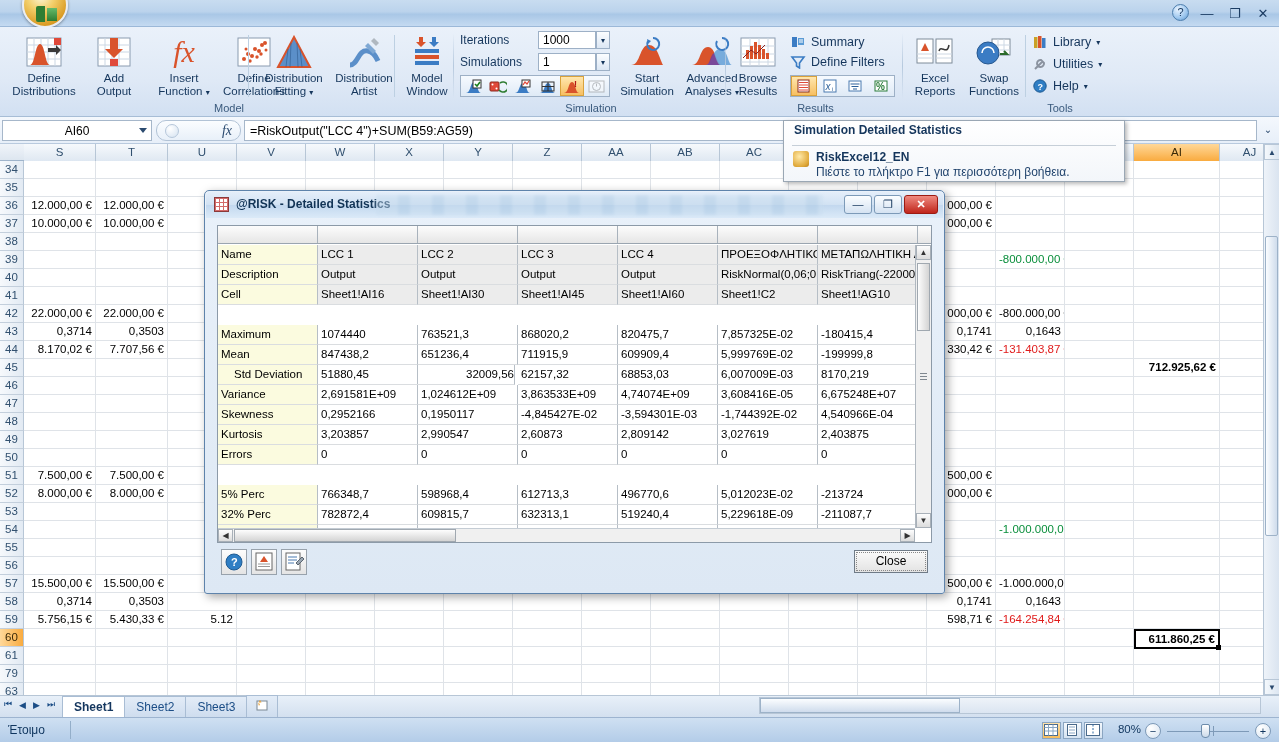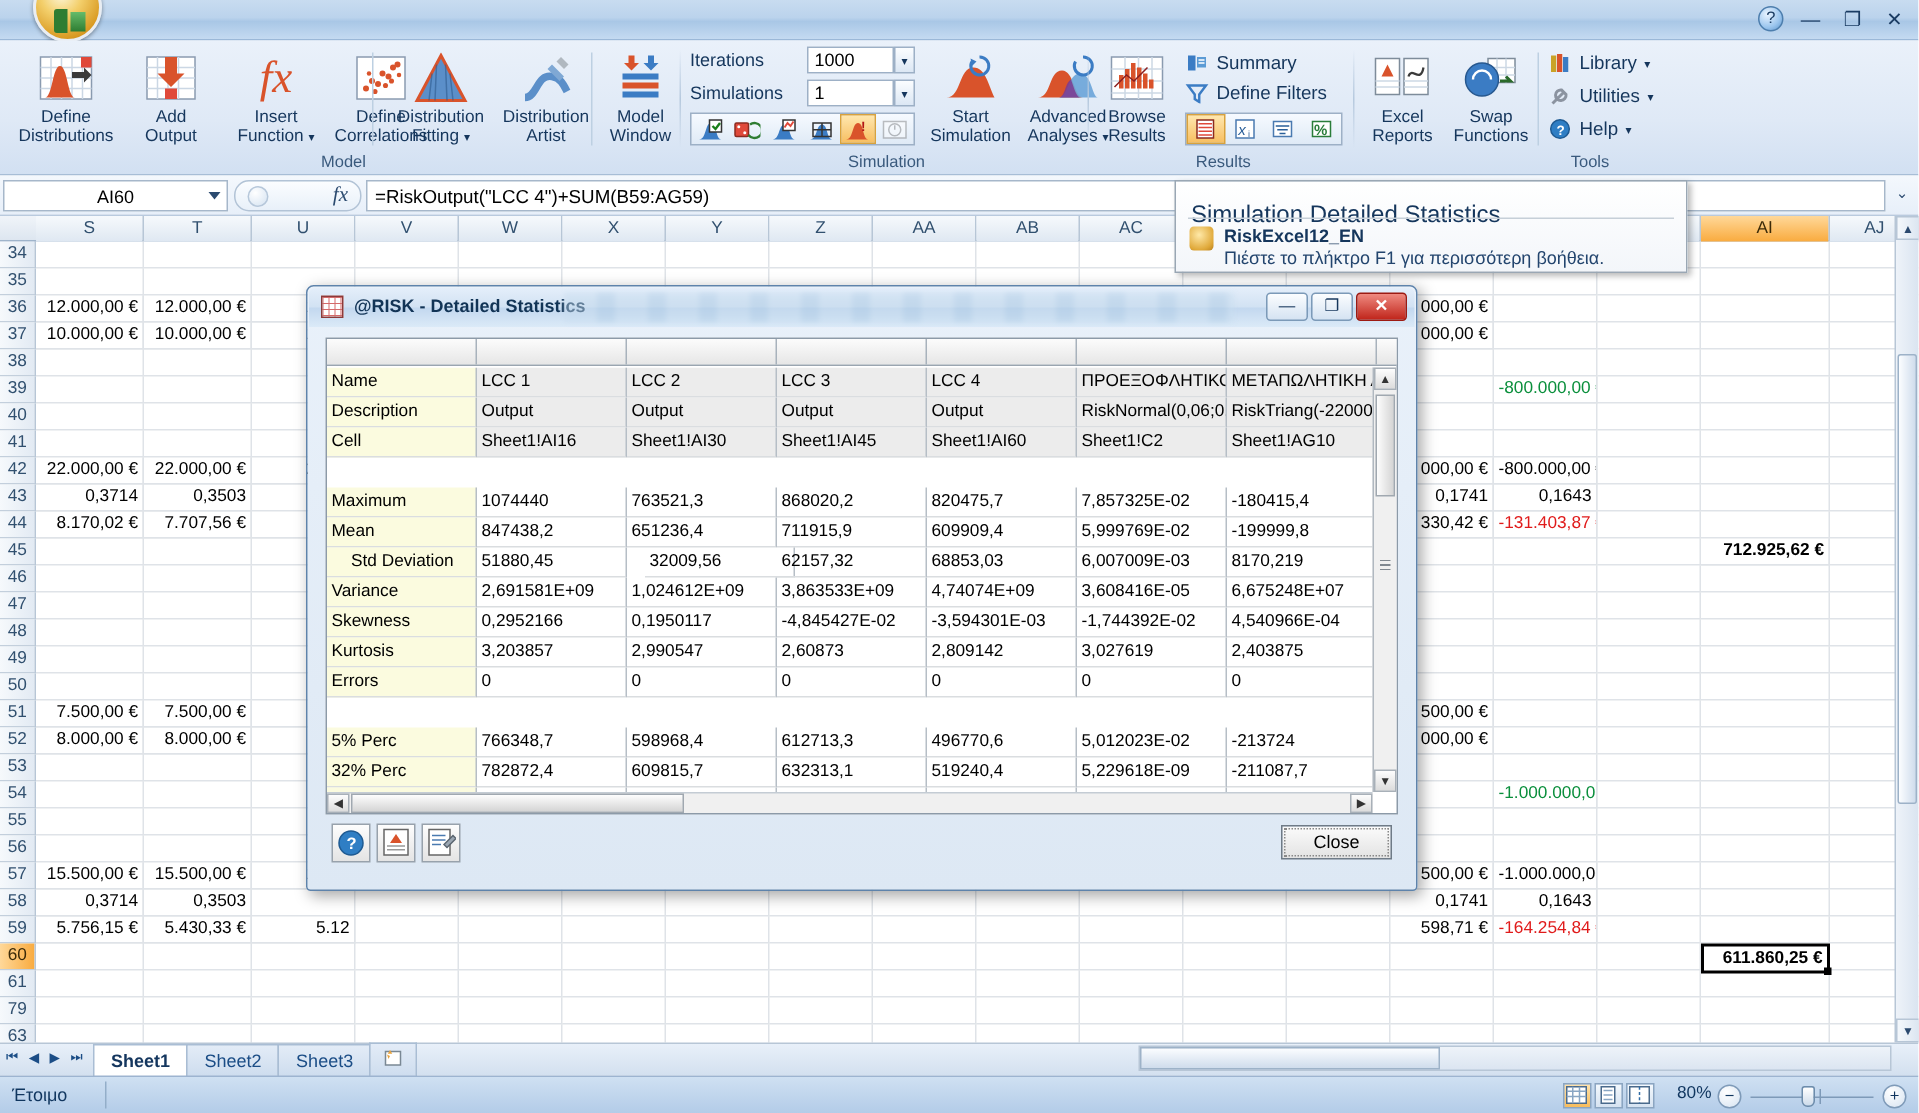--- a/index.html
+++ b/index.html
@@ -151,21 +151,21 @@
      background:radial-gradient(circle at 35% 30%,#ffffff,#d6e3f1); border:1px solid #7e9ab8; color:#10365f;
      text-align:center; line-height:14px; font-size:11px; }
   .zs-handle { position:absolute; left:56px; top:1px; width:9px; height:14px;
      background:linear-gradient(to bottom,#ffffff,#cddbea); border:1px solid #6d8cab; border-radius:2px 2px 4px 4px; }
   .zs-mid { position:absolute; left:68px; top:3px; width:1px; height:10px; background:#7e9ab8; }
 
   
   .tooltip { position:absolute; left:783px; top:120px; width:342px; height:62px;
      background:linear-gradient(to bottom,#ffffff,#f3f6fa); border:1px solid #9aa7b4;
      box-shadow:2px 2px 4px rgba(0,0,0,.28); }
-  .tt-title { position:absolute; left:10px; top:14px; font-size:16px; font-weight:normal; color:#15365c; }
+  .tt-title { position:absolute; left:10px; top:2px; font-size:12px; font-weight:bold; color:#15365c; }
   .tt-rule { position:absolute; left:8px; right:8px; top:24px; height:1px; background:#c6cfd8; }
   .tt-icon { position:absolute; left:9px; top:30px; width:16px;height:16px;border-radius:3px;
      background:radial-gradient(circle at 40% 35%,#ffe9a8,#e0a93a 70%,#b8801f); }
   .tt-name { position:absolute; left:32px; top:29px; font-size:12px; font-weight:bold; color:#15365c; }
   .tt-help { position:absolute; left:32px; top:44px; font-size:12px; color:#23456e; }
 
   
   .dialog { position:absolute; left:204px; top:190px; width:741px; height:404px;
      background:linear-gradient(to bottom,#e9f1fa,#dde8f4);
      border:1px solid #5e83ab; border-radius:5px 5px 3px 3px;
@@ -1355,21 +1355,21 @@
               <div class="scell" style="left: 100px; width: 100px;">847438,2</div>
               <div class="scell" style="left: 200px; width: 100px;">651236,4</div>
               <div class="scell" style="left: 300px; width: 100px;">711915,9</div>
               <div class="scell" style="left: 400px; width: 100px;">609909,4</div>
               <div class="scell" style="left: 500px; width: 100px;">5,999769E-02</div>
               <div class="scell" style="left: 600px; width: 100px;">-199999,8</div>
             </div>
             <div class="srow" style="top: 120px;">
               <div class="scell label" style="left: 0px; width: 100px; padding-left: 16px;">Std Deviation</div>
               <div class="scell" style="left: 100px; width: 100px;">51880,45</div>
-              <div class="scell" style="left: 212px; width: 100px;">32009,56</div>
+              <div class="scell" style="left: 197px; width: 100px; text-align: right;">32009,56</div>
               <div class="scell" style="left: 300px; width: 100px;">62157,32</div>
               <div class="scell" style="left: 400px; width: 100px;">68853,03</div>
               <div class="scell" style="left: 500px; width: 100px;">6,007009E-03</div>
               <div class="scell" style="left: 600px; width: 100px;">8170,219</div>
             </div>
             <div class="srow" style="top: 140px;">
               <div class="scell label" style="left: 0px; width: 100px;">Variance</div>
               <div class="scell" style="left: 100px; width: 100px;">2,691581E+09</div>
               <div class="scell" style="left: 200px; width: 100px;">1,024612E+09</div>
               <div class="scell" style="left: 300px; width: 100px;">3,863533E+09</div>

